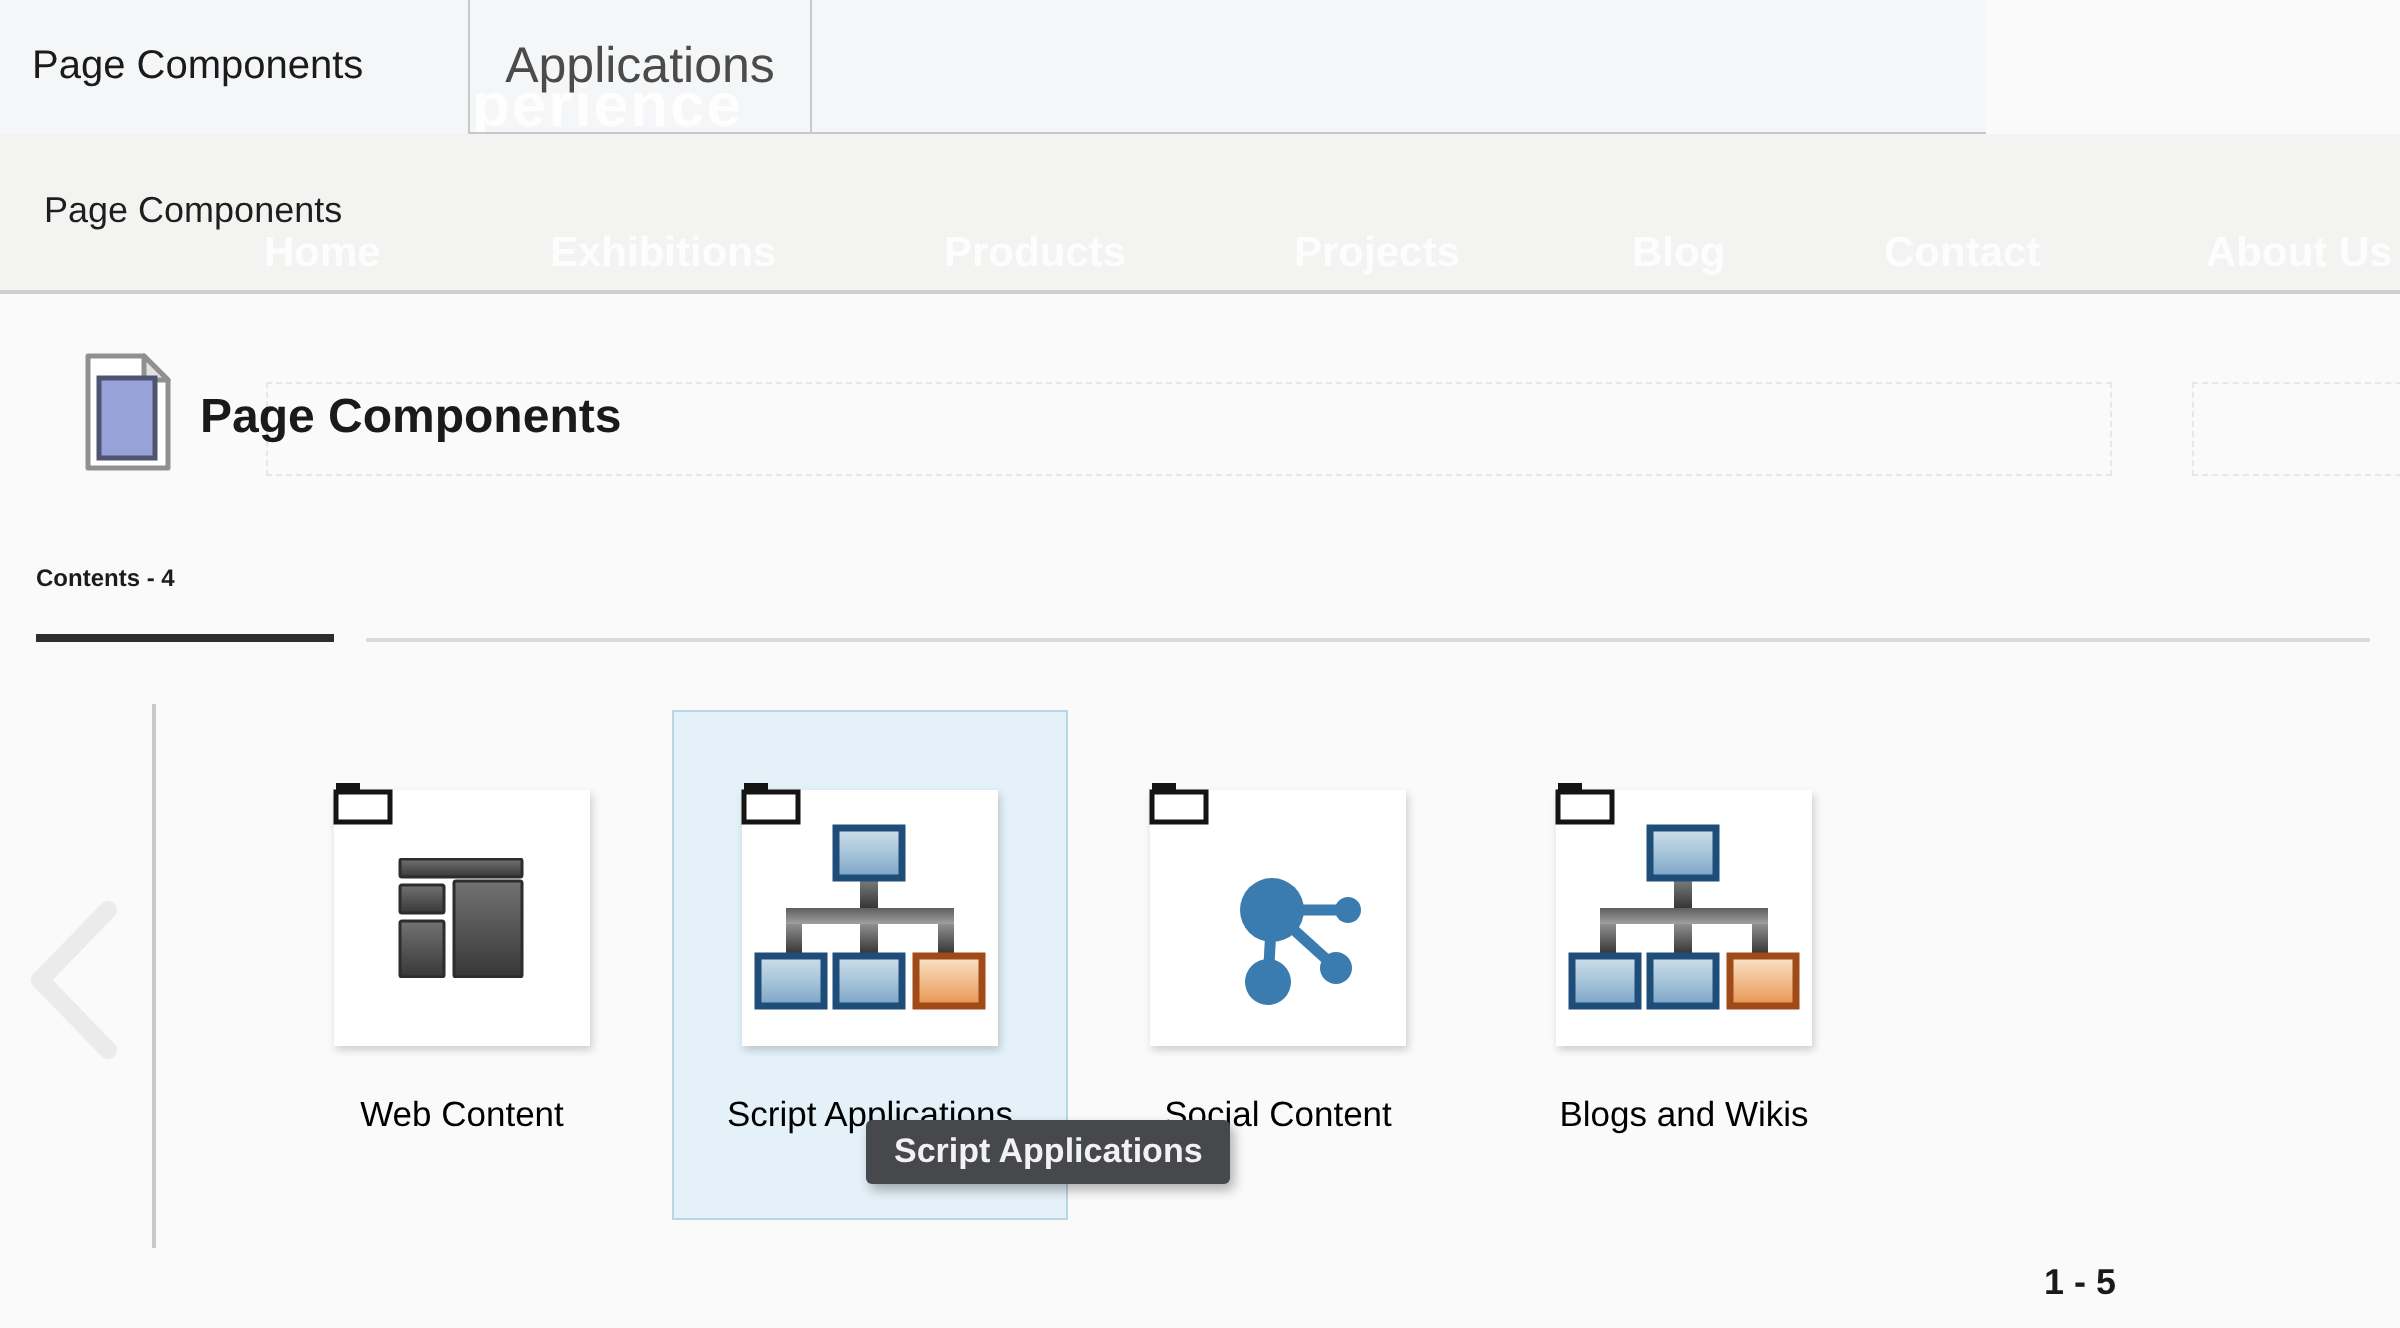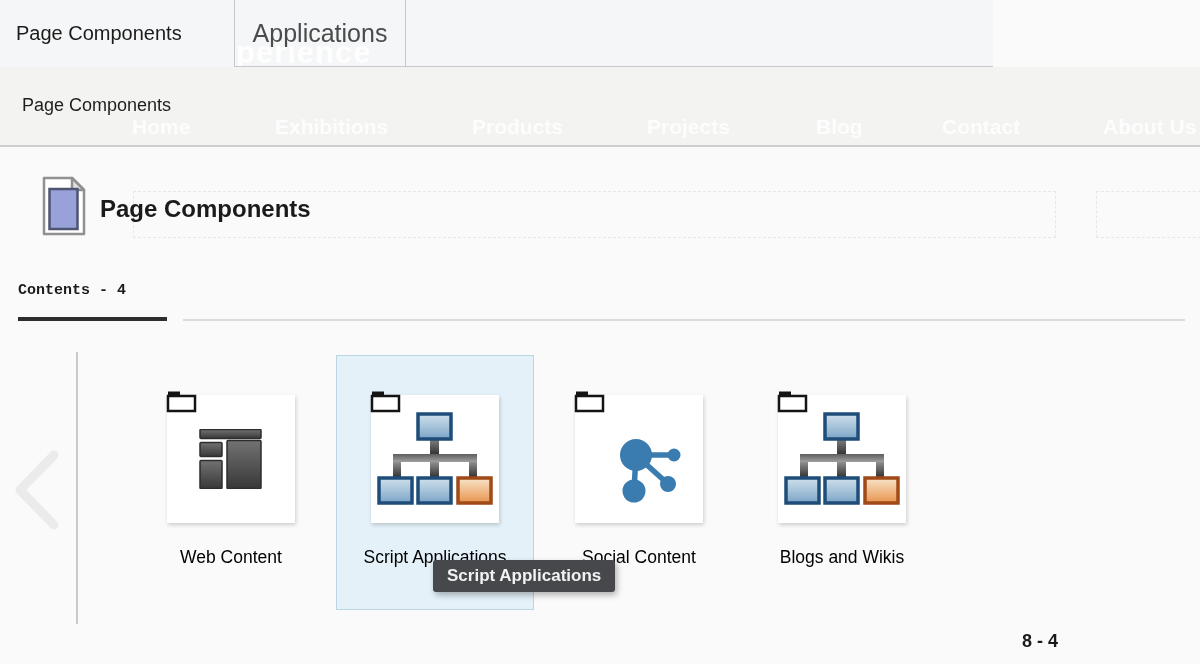--- a/index.html
+++ b/index.html
@@ -23,21 +23,21 @@
   .ghost-nav span { position:absolute; top:48px; font-size:21px; font-weight:bold; color:rgba(255,255,255,0.8); white-space:nowrap; }
 
   
   .ghost-box { position:absolute; border:1px dashed #e7e7e7; height:47px; top:191px; }
   .ghost-box.a { left:133px; width:923px; }
   .ghost-box.b { left:1096px; width:120px; }
 
   .page-icon { position:absolute; left:40px; top:176px; }
   .page-title { position:absolute; left:100px; top:195px; font-size:24px; font-weight:bold; color:#1a1a1a; }
 
-  .contents-tab { position:absolute; left:18px; top:282px; font-size:15px; font-weight:bold; color:#1c1c1c; cursor:pointer;font-family:Liberation Mono, monospace; }
+  .contents-tab { position:absolute; left:18px; top:282px; font-size:12px; font-weight:bold; color:#1c1c1c; cursor:pointer; }
   .contents-underline { position:absolute; left:18px; top:317px; width:149px; height:4px; background:#2d2d2d; }
   .contents-line { position:absolute; left:183px; top:319px; width:1002px; height:2px; background:#dcdcdc; }
 
   .chevron-left { position:absolute; left:8px; top:448px; cursor:pointer; }
   .v-divider { position:absolute; left:76px; top:352px; width:2px; height:272px; background:#c9c9c9; }
 
   .selection { position:absolute; left:336px; top:355px; width:198px; height:255px; background:#e4f1f8; border:1px solid #b9d6e2; }
 
   .card { position:absolute; top:395px; width:128px; height:128px; background:#ffffff; box-shadow:1px 2px 4px rgba(0,0,0,0.18);
           display:flex; align-items:center; justify-content:center; cursor:pointer; }
@@ -195,15 +195,15 @@
     </svg>
   </div>
 
   <div class="tile-label tl1">Web Content</div>
   <div class="tile-label tl2">Script Applications</div>
   <div class="tile-label tl3">Social Content</div>
   <div class="tile-label tl4">Blogs and Wikis</div>
 
   <div class="tooltip">Script Applications</div>
 
-  <div class="pager">8 - 4</div>
+  <div class="pager">1 - 5</div>
 
 </div>
 
 </body></html>

